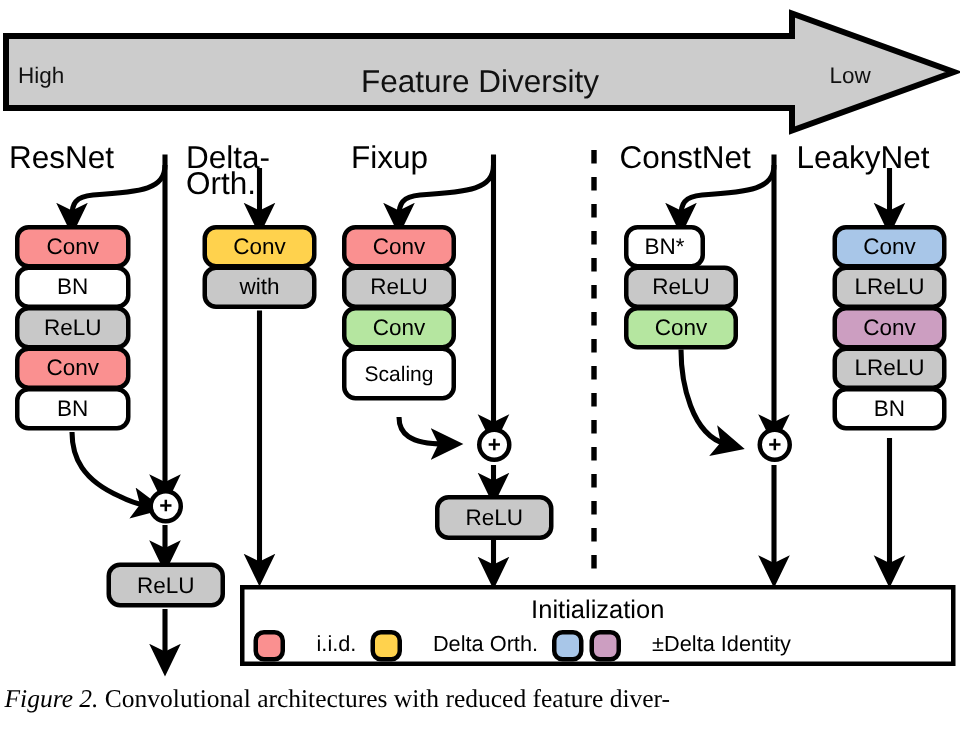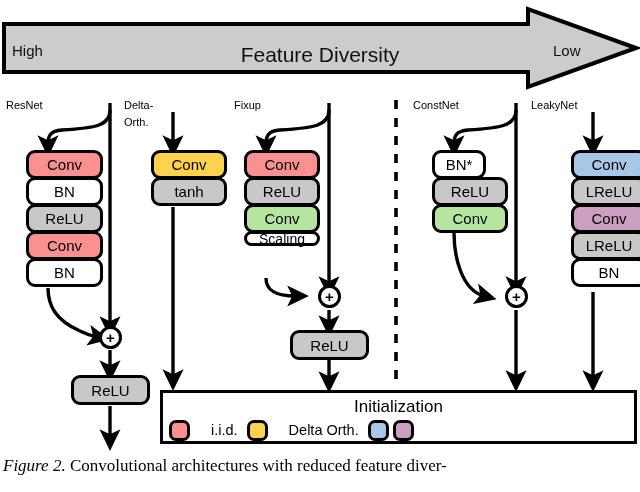--- a/index.html
+++ b/index.html
@@ -8,31 +8,31 @@
   #fig{position:relative;width:640px;height:492px;}
 
   
   .banner{position:absolute;left:0;top:6px;width:640px;height:84px;}
   .banner svg{display:block;}
   .banner-label{position:absolute;font-size:15px;color:#111;}
   .banner-title{position:absolute;font-size:21px;color:#111;
                 left:0;right:0;text-align:center;top:37px;}
 
   
-  .colname{position:absolute;font-size:11px;line-height:17px;color:#000;
+  .colname{position:absolute;font-size:21px;line-height:17px;color:#000;
            white-space:nowrap;}
 
   
   .blk{position:absolute;box-sizing:border-box;
        border:3px solid #000;border-radius:9px;background:#fff;
        font-size:15px;line-height:1;text-align:center;
        display:flex;align-items:center;justify-content:center;
        color:#000;}
   .stack{position:absolute;}
-  .stack .blk{left:16px;}
+  .stack .blk{left:0;}
 
   
   .plus{position:absolute;width:23px;height:23px;box-sizing:border-box;
         border:3px solid #000;border-radius:50%;background:#fff;
         display:flex;align-items:center;justify-content:center;
         font-size:15px;line-height:1;font-weight:600;}
 
   
   #wires{position:absolute;left:0;top:0;width:640px;height:492px;}
 
@@ -133,35 +133,35 @@
   <div class="plus" style="left:99px;top:326px;">+</div>
   <div class="blk" style="left: 71px; top: 375px; width: 79px; height: 30px; background: rgb(200, 200, 200);">
     <span>ReLU</span>
     </div>
 
   <div class="stack" style="left:135px;top:150px;width:76px;">
     <div class="blk" style="top: 0px; width: 76px; height: 29px; background: rgb(255, 210, 77);">
       <span>Conv</span>
       </div>
     <div class="blk" style="top: 27px; width: 76px; height: 29px; background: rgb(200, 200, 200);">
-      <span>tanh</span>
+      <span>with</span>
       </div>
   </div>
 
   <div class="stack" style="left:228px;top:150px;width:76px;">
     <div class="blk" style="top: 0px; width: 76px; height: 29px; background: rgb(250, 144, 144);">
       <span>Conv</span>
       </div>
     <div class="blk" style="top: 27px; width: 76px; height: 29px; background: rgb(200, 200, 200);">
       <span>ReLU</span>
       </div>
     <div class="blk" style="top: 54px; width: 76px; height: 29px; background: rgb(181, 230, 160);">
       <span>Conv</span>
       </div>
-    <div class="blk" style="top: 81px; width: 76px; height: 15px; font-size: 14px; background: rgb(255, 255, 255);">
+    <div class="blk" style="top: 81px; width: 76px; height: 36px; font-size: 14px; background: rgb(255, 255, 255);">
       <span>Scaling</span>
       </div>
   </div>
   <div class="plus" style="left:318px;top:285px;">+</div>
   <div class="blk" style="left: 290px; top: 330px; width: 79px; height: 30px; background: rgb(200, 200, 200);">
     <span>ReLU</span>
     </div>
 
   <div class="stack" style="left:416px;top:150px;width:76px;">
     <div class="blk" style="top: 0px; width: 54px; height: 29px; background: rgb(255, 255, 255);">
@@ -201,20 +201,21 @@
           <div class="swatch" style="background: rgb(250, 144, 144);"></div>
           <div class="lg-text">i.i.d.</div>
         </div>
         <div class="lg-item">
           <div class="swatch" style="background: rgb(255, 210, 77);"></div>
           <div class="lg-text">Delta Orth.</div>
         </div>
         <div class="lg-item">
           <div class="swatch" style="background: rgb(168, 198, 232);"></div>
           <div class="swatch" style="background: rgb(204, 158, 193);"></div>
+          <div class="lg-text">±Delta Identity</div>
         </div>
       </div>
   </div>
 
   <div class="caption">
     <i>Figure 2.</i><span> Convolutional architectures with reduced feature diver-</span>
   </div>
 
 </div>
 

